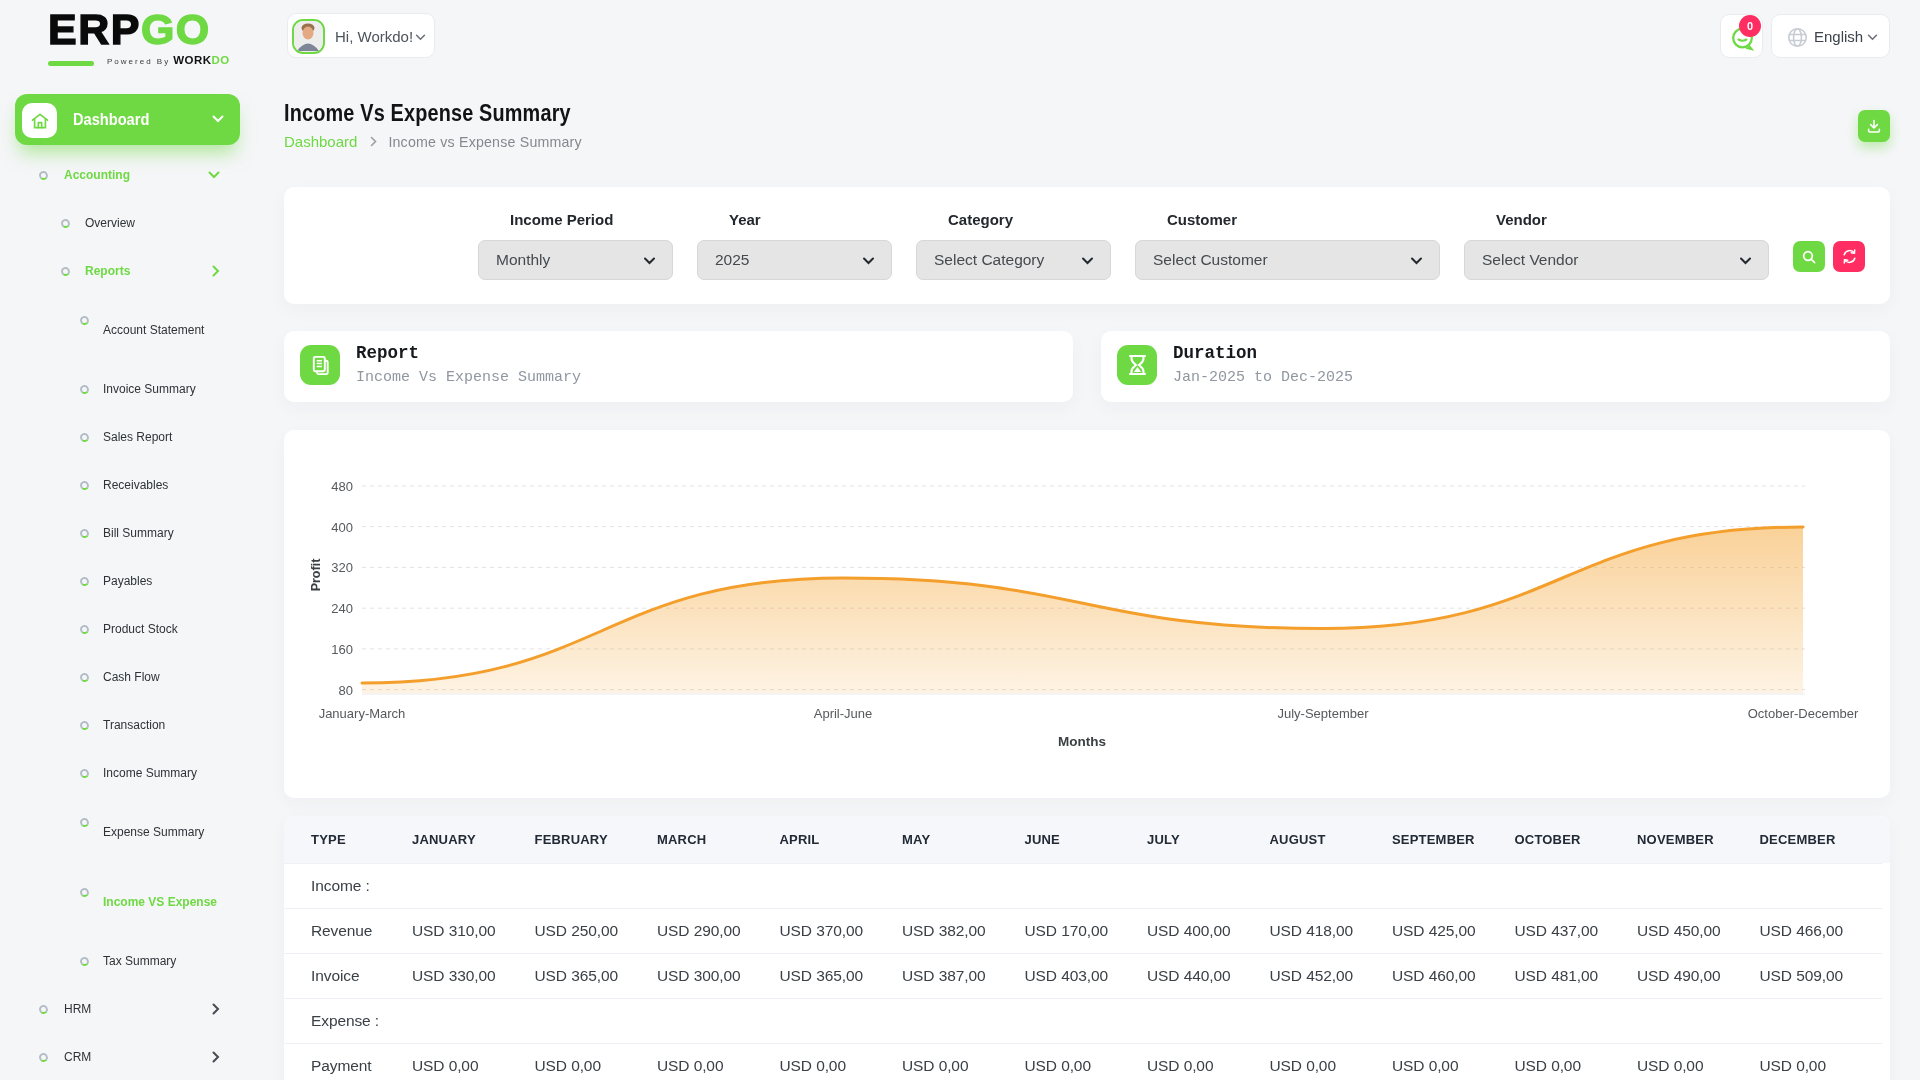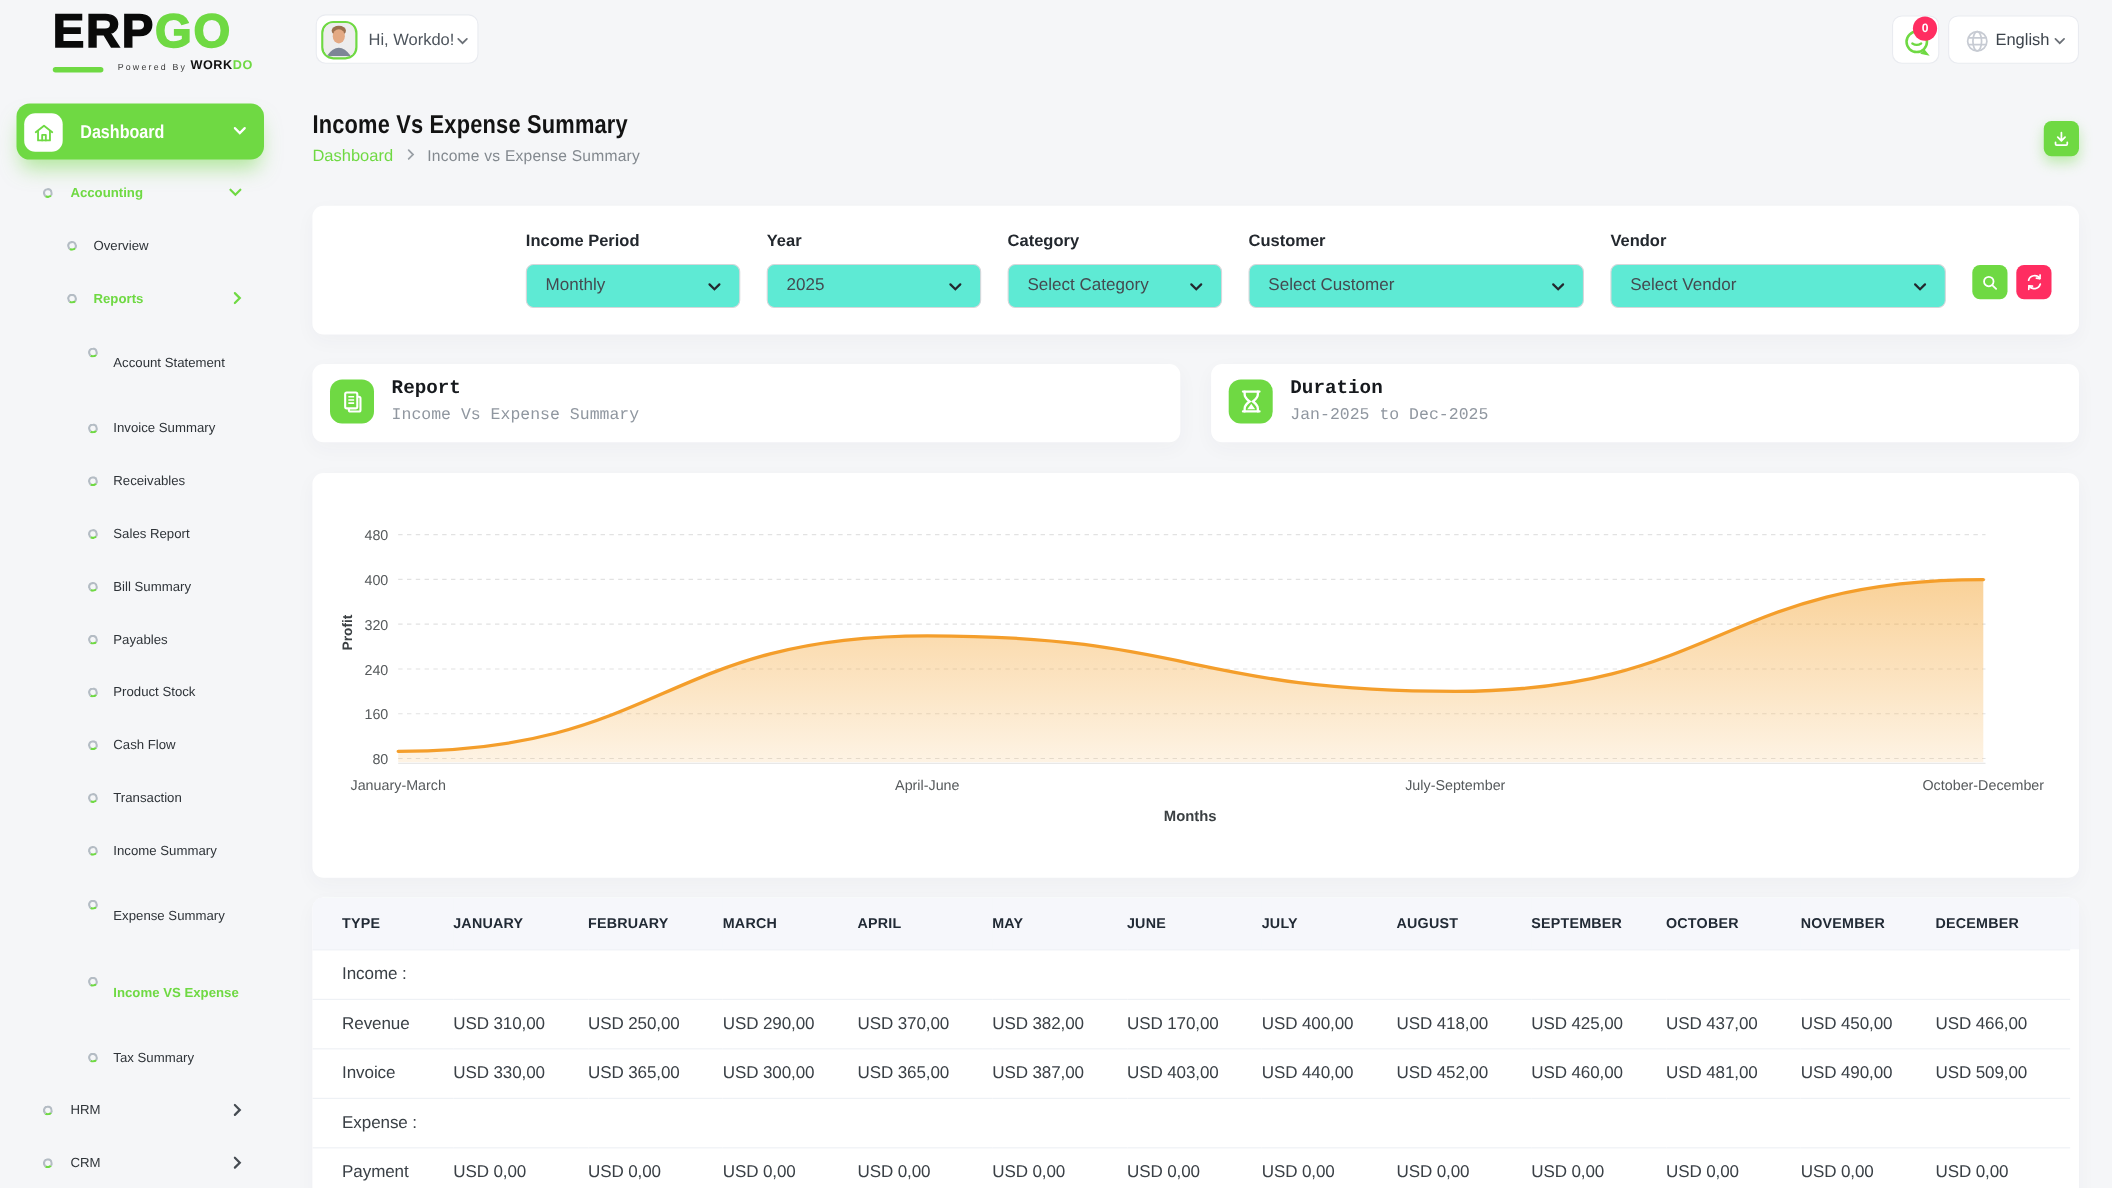--- a/index.html
+++ b/index.html
@@ -42,22 +42,22 @@
 
 .ptitle { left:284px; top:100px; font-size:23.5px; font-weight:bold; color:#131313; transform:scaleX(.845); transform-origin:0 0; letter-spacing:.2px; }
 .crumb { left:284px; top:133px; font-size:15px; }
 .crumb a { color:#6fd943; text-decoration:none; }
 .crumb .sep { display:inline-block; margin:0 11px 0 13px; }
 .crumb .cur { color:#83898f; font-size:14.2px; letter-spacing:.2px; }
 .dlbtn { left:1858px; top:110px; width:32px; height:32px; border-radius:7px; background:#6fd943; box-shadow:0 6px 12px rgba(111,217,67,.4); display:flex; align-items:center; justify-content:center; }
 
 .card { position:absolute; background:#fff; border-radius:10px; box-shadow:0 6px 18px rgba(50,60,90,.035); }
 .fcard { left:284px; top:187px; width:1606px; height:117px; }
-.flabel { position:absolute; top:24px; font-size:15px; font-weight:bold; color:#23282e; }
-.fsel { position:absolute; top:53px; height:40px; border:1px solid #d5d7da; border-radius:7px; background:#5eead4; font-size:15.5px; color:#444a50; line-height:38px; padding-left:17px; }
+.flabel { position:absolute; top:24px; font-size:15px; font-weight:bold; color:#23282e;margin-left:32px; }
+.fsel { position:absolute; top:53px; height:40px; border:1px solid #d5d7da; border-radius:7px; background:#e5e5e5; font-size:15.5px; color:#444a50; line-height:38px; padding-left:17px; }
 .fsel .chev { position:absolute; right:16px; top:16px; }
 .sqbtn { position:absolute; top:54px; width:32px; height:31px; border-radius:7px; display:flex; align-items:center; justify-content:center; }
 
 .icard { height:71px;font-family:Liberation Mono, monospace; }
 .icard .ic { position:absolute; left:16px; top:14px; width:40px; height:40px; border-radius:11px; background:#6fd943; display:flex; align-items:center; justify-content:center; }
 .icard .t1 { position:absolute; left:72px; top:12px; font-size:17.5px; font-weight:bold; color:#16191d; }
 .icard .t2 { position:absolute; left:72px; top:38px; font-size:15px; color:#9097a0; }
 
 .tcard { left:284px; top:816px; width:1606px; height:290px; border-radius:10px 10px 0 0; overflow:hidden; }
 table { width:1598px; border-collapse:collapse; table-layout:fixed; }
@@ -111,25 +111,25 @@
   <div class="ni l3 two">
       <span class="dot"></span>
       <span class="lbl">Account Statement</span>
     </div>
   <div class="ni l3">
       <span class="dot"></span>
       <span class="lbl" style="width:160px">Invoice Summary</span>
     </div>
   <div class="ni l3">
       <span class="dot"></span>
+      <span class="lbl" style="width:160px">Sales Report</span>
+    </div>
+  <div class="ni l3">
+      <span class="dot"></span>
       <span class="lbl" style="width:160px">Receivables</span>
-    </div>
-  <div class="ni l3">
-      <span class="dot"></span>
-      <span class="lbl" style="width:160px">Sales Report</span>
     </div>
   <div class="ni l3">
       <span class="dot"></span>
       <span class="lbl" style="width:160px">Bill Summary</span>
     </div>
   <div class="ni l3">
       <span class="dot"></span>
       <span class="lbl" style="width:160px">Payables</span>
     </div>
   <div class="ni l3">

